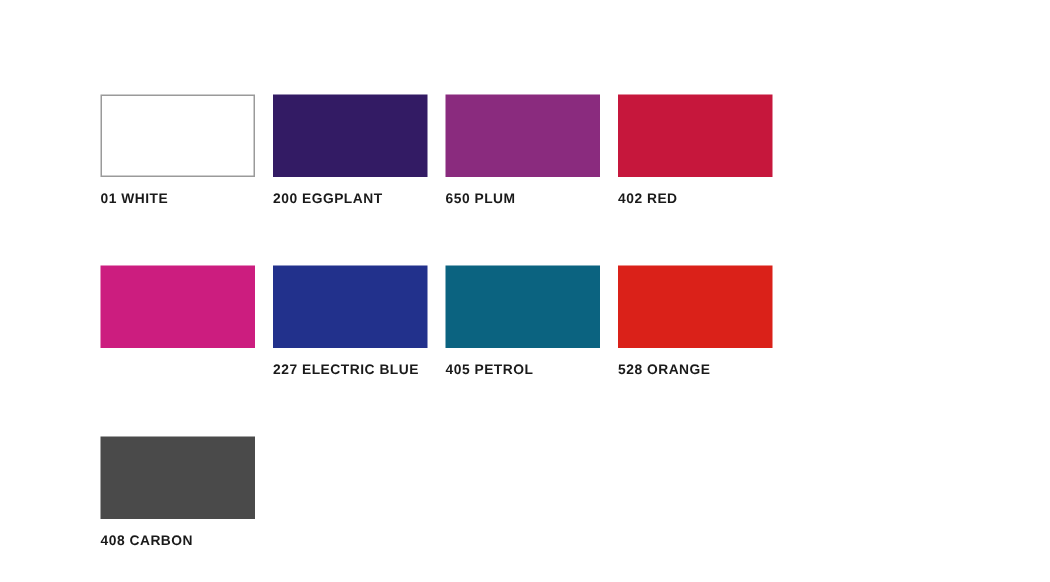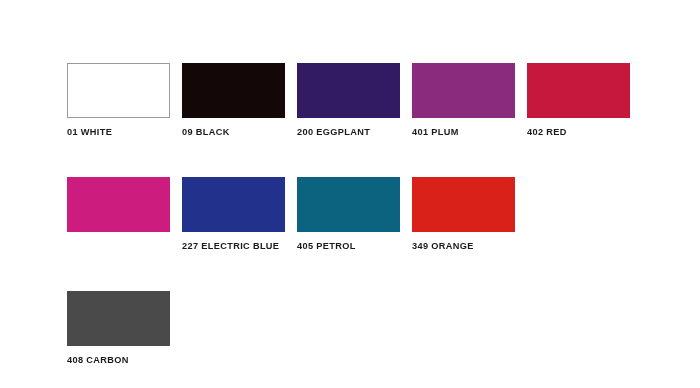--- a/index.html
+++ b/index.html
@@ -67,51 +67,47 @@
 </head>
 <body style="background-color: rgb(255, 255, 255);">
 
 <div id="swatch-grid">
     <div class="swatch-row">
       <div class="swatch-cell">
         <div class="swatch-chip bordered" style="background-color: rgb(255, 255, 255);"></div>
         <div class="swatch-label">01 WHITE</div>
       </div>
       <div class="swatch-cell">
-        <div class="swatch-chip" style="background-color: rgb(20, 7, 7);"></div>
-        <div class="swatch-label">09 BLACK</div>
-      </div>
-      <div class="swatch-cell">
         <div class="swatch-chip" style="background-color: rgb(51, 27, 100);"></div>
         <div class="swatch-label">200 EGGPLANT</div>
       </div>
       <div class="swatch-cell">
         <div class="swatch-chip" style="background-color: rgb(138, 43, 126);"></div>
-        <div class="swatch-label">401 PLUM</div>
+        <div class="swatch-label">650 PLUM</div>
       </div>
       <div class="swatch-cell">
         <div class="swatch-chip" style="background-color: rgb(198, 23, 60);"></div>
         <div class="swatch-label">402 RED</div>
       </div>
     </div>
     <div class="swatch-row">
       <div class="swatch-cell">
         <div class="swatch-chip" style="background-color: rgb(204, 29, 127);"></div>
       </div>
       <div class="swatch-cell">
         <div class="swatch-chip" style="background-color: rgb(34, 49, 140);"></div>
         <div class="swatch-label">227 ELECTRIC BLUE</div>
       </div>
       <div class="swatch-cell">
         <div class="swatch-chip" style="background-color: rgb(11, 99, 128);"></div>
         <div class="swatch-label">405 PETROL</div>
       </div>
       <div class="swatch-cell">
         <div class="swatch-chip" style="background-color: rgb(218, 33, 25);"></div>
-        <div class="swatch-label">349 ORANGE</div>
+        <div class="swatch-label">528 ORANGE</div>
       </div>
     </div>
     <div class="swatch-row">
       <div class="swatch-cell">
         <div class="swatch-chip" style="background-color: rgb(74, 74, 74);"></div>
         <div class="swatch-label">408 CARBON</div>
       </div>
     </div>
   </div>
 

